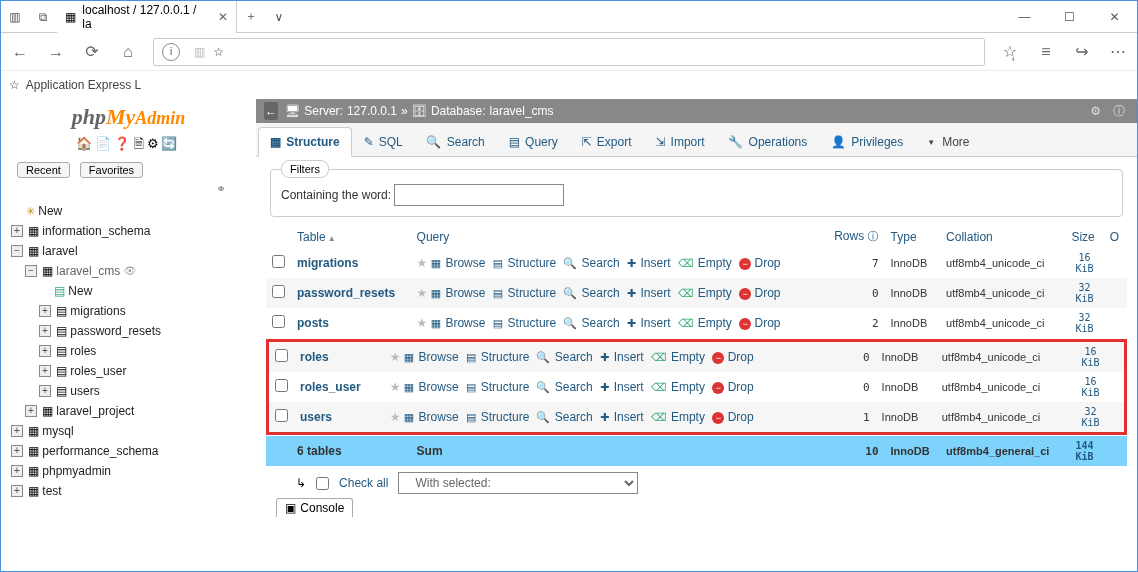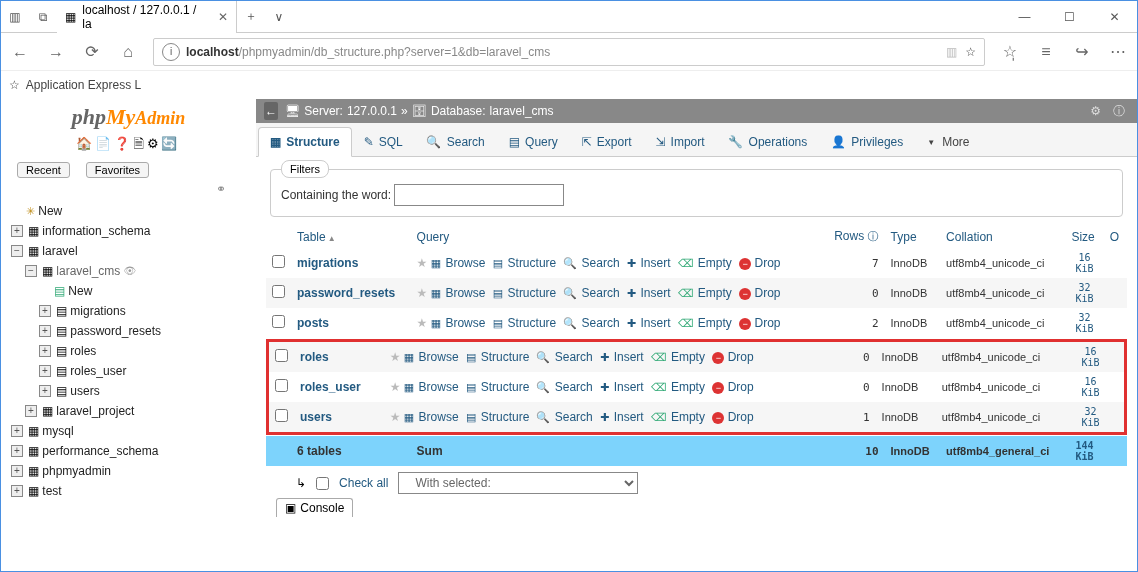--- a/index.html
+++ b/index.html
@@ -18,21 +18,21 @@
 .url-text{flex:1;color:#333;font-size:13px}
 .url-text .path{color:#888}
 .toolbar2{height:28px;display:flex;align-items:center;padding:0 8px;gap:6px;font-size:12px;color:#444}
 .content{display:flex;height:calc(100% - 98px)}
 .sidebar{width:255px;background:#fff;overflow:hidden;border-right:0}
 .logo{text-align:center;padding:5px 0 2px}
 .logo .php{color:#666;font-style:italic;font-family:Georgia,serif;font-size:22px;font-weight:bold}
 .logo .my{color:#ff8800;font-style:italic;font-family:Georgia,serif;font-size:22px;font-weight:bold}
 .logo .admin{color:#ff8800;font-style:italic;font-family:Georgia,serif;font-size:18px;font-weight:bold}
 .small-icons{text-align:center;padding:2px 0 4px;font-size:13px;letter-spacing:3px}
-.recent-fav{display:flex;gap:16px;padding:2px 8px 4px 16px}
+.recent-fav{display:flex;gap:10px;padding:2px 8px 4px 16px}
 .recent-fav span{border:1px solid #aaa;border-radius:3px;padding:1px 8px;background:#f5f5f5;font-size:11px}
 .link-icon{text-align:right;padding:0 30px 3px 0;color:#888}
 .tree{padding:2px 0 0 10px;line-height:20px}
 .tree .node{display:flex;align-items:center;gap:3px;white-space:nowrap}
 .tree .exp{width:12px;height:12px;border:1px solid #888;background:#eee;display:inline-flex;align-items:center;justify-content:center;font-size:10px;line-height:1;color:#555;margin-right:2px}
 .tree .dot{width:12px;display:inline-block}
 .tree .db-icon{color:#c09020;font-size:11px}
 .tree a{color:#222;text-decoration:none}
 .tree .lv1{padding-left:14px}
 .tree .lv2{padding-left:28px}
@@ -98,21 +98,20 @@
   </div>
 </div>
 
 <div class="addrbar">
   <div class="nav-icon">←</div>
   <div class="nav-icon">→</div>
   <div class="nav-icon">⟳</div>
   <div class="nav-icon">⌂</div>
   <div class="url-box">
     <span class="info">i</span>
-    <span class="url-text"><b>localhost</b><span class="path">/phpmyadmin/db_structure.php?server=1&amp;db=laravel_cms</span></span>
     <span style="color:#bbb;margin:0 8px">▥</span>
     <span style="color:#444">☆</span>
   </div>
   <div class="nav-icon">☆̩</div>
   <div class="nav-icon">≡</div>
   <div class="nav-icon">↪</div>
   <div class="nav-icon">⋯</div>
 </div>
 
 <div class="toolbar2">

